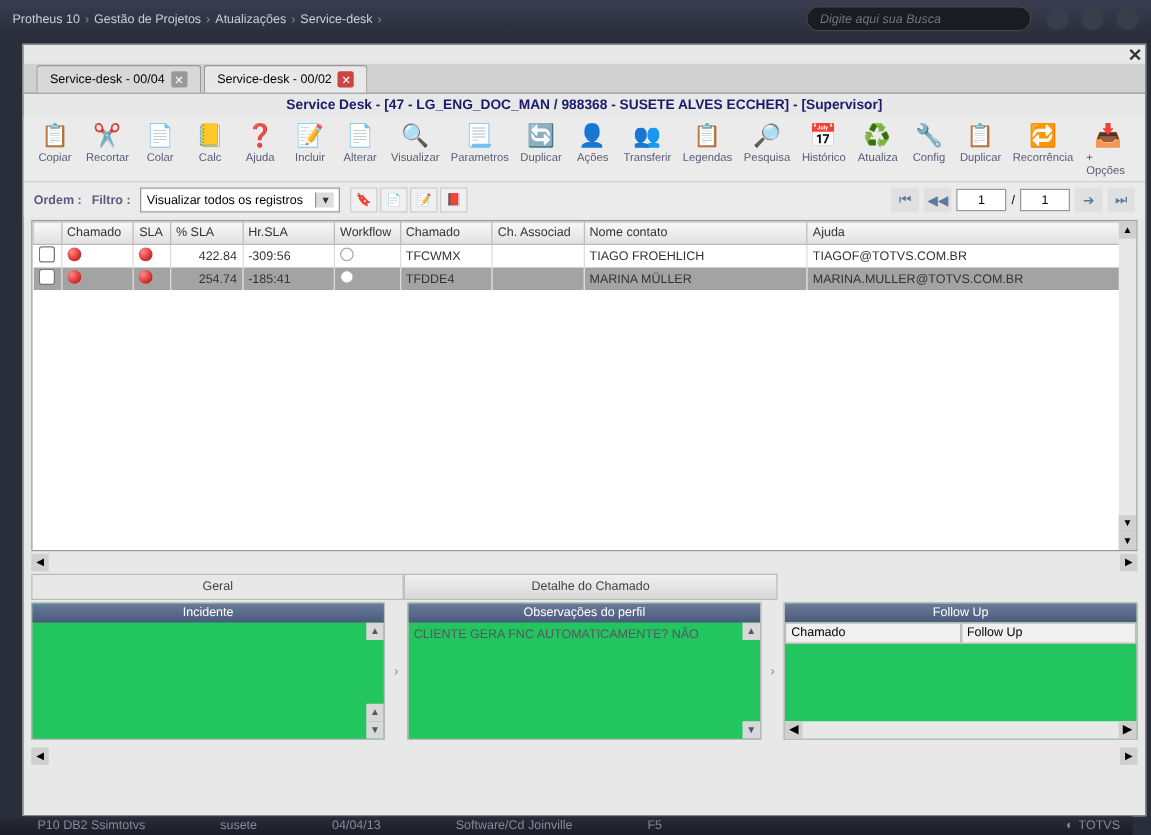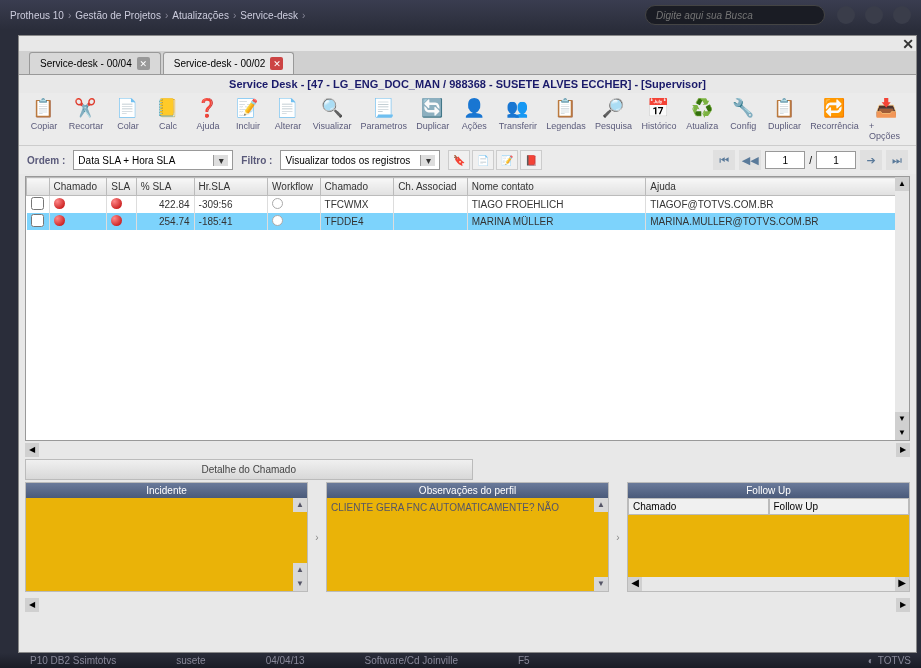--- a/index.html
+++ b/index.html
@@ -43,21 +43,21 @@
 .mini-btns span { width: 22px; height: 20px; background: #f0f0f0; border: 1px solid #ccc; display: flex; align-items: center; justify-content: center; cursor: pointer; }
 .nav-box { margin-left: auto; display: flex; align-items: center; gap: 4px; }
 .nav-btn { width: 22px; height: 20px; background: #e0e0e0; display: flex; align-items: center; justify-content: center; color: #5a7a9a; cursor: pointer; font-size: 11px; }
 .nav-input { width: 40px; height: 18px; border: 1px solid #999; text-align: center; }
 
 
 .table-wrap { background: white; border: 1px solid #999; margin: 2px 6px; height: 265px; overflow: hidden; position: relative; }
 .tbl { width: 100%; border-collapse: collapse; }
 .tbl th { background: linear-gradient(#f8f8f8, #e0e0e0); border: 1px solid #bbb; padding: 2px 4px; font-weight: normal; color: #333; text-align: left; height: 18px; font-size: 10px; }
 .tbl td { border-right: 1px solid #ddd; padding: 1px 4px; height: 16px; font-size: 10px; color: #333; }
-.tbl tr.selected { background: #7dd3fc; }
+.tbl tr.selected { background: #a3a3a3; }
 .dot { width: 11px; height: 11px; border-radius: 50%; display: inline-block; }
 .dot.red { background: radial-gradient(circle at 30% 30%, #f88, #b00); }
 .dot.green { background: radial-gradient(circle at 30% 30%, #8f8, #080); }
 .dot.gray { background: radial-gradient(circle at 30% 30%, #ccc, #888); }
 .dot.white { background: white; border: 1px solid #aaa; }
 .scroll-v { position: absolute; right: 0; top: 0; bottom: 0; width: 14px; background: #e8e8e8; }
 .scroll-v .arrow { height: 14px; background: #d0d0d0; text-align: center; font-size: 8px; line-height: 14px; cursor: pointer; }
 
 
 .hscroll { height: 14px; background: #e8e8e8; margin: 0 6px; display: flex; }
@@ -67,31 +67,31 @@
 
 .footer-check { padding: 4px 10px; display: flex; justify-content: space-between; font-size: 10px; color: #444; }
 
 
 .detail-tabs { display: flex; margin: 2px 6px; }
 .dtab { flex: 1; padding: 4px; text-align: center; background: linear-gradient(#f0f0f0, #d8d8d8); border: 1px solid #bbb; cursor: pointer; color: #444; }
 .dtab.active { background: #e8e8e8; }
 
 
 .panels { display: flex; gap: 4px; margin: 2px 6px; height: 110px; }
-.panel { flex: 1; border: 1px solid #bbb; background: #eab308; display: flex; flex-direction: column; }
+.panel { flex: 1; border: 1px solid #bbb; background: #22c55e; display: flex; flex-direction: column; }
 .panel-header { background: linear-gradient(#6a7a9a, #4a5a7a); color: white; text-align: center; padding: 2px; font-size: 10px; }
 .panel-body { flex: 1; padding: 4px; font-size: 10px; color: #556; overflow: hidden; position: relative; }
 .panel .scroll-v2 { position: absolute; right: 0; top: 0; bottom: 0; width: 14px; }
 .panel .scroll-v2 .arrow { height: 14px; background: #d8d8d8; font-size: 8px; text-align: center; line-height: 14px; }
 .followup-head { display: flex; }
 .followup-head div { flex: 1; border: 1px solid #bbb; padding: 2px 4px; background: #f0f0f0; font-size: 10px; }
 .pnscroll { height: 14px; background: #e8e8e8; display: flex; }
 
 
-.bottom-bar { position: absolute; bottom: 0; left: 0; right: 0; height: 15px; background: linear-gradient(#2a2d3a, #1a1c26); display: flex; align-items: center; color: #889; font-size: 9px; }
+.bottom-bar { position: absolute; bottom: 0; left: 0; right: 15px; height: 15px; background: linear-gradient(#2a2d3a, #1a1c26); display: flex; align-items: center; color: #889; font-size: 9px; }
 .bottom-bar div { padding: 0 30px; }
 .bottom-bar .right { margin-left: auto; padding-right: 10px; display: flex; align-items: center; gap: 4px; }
 </style>
 </head>
 <body>
 
 <div class="topbar">
   <div class="breadcrumb">
     <span>Protheus 10</span>
       <span class="sep">›</span>
@@ -204,23 +204,20 @@
         <span class="label">Recorrência</span>
       </div>
       <div class="tool-btn">
         <div class="tool-icon">📥</div>
         <span class="label">+ Opções</span>
       </div>
     </div>
 
   <div class="filter-row">
     <label>Ordem :</label>
-    <div class="dropdown">
-        <span>Data SLA + Hora SLA</span>
-      </div>
     <label>Filtro :</label>
     <div class="dropdown">
         <span>Visualizar todos os registros</span>
       </div>
     <div class="mini-btns">
       <span>🔖</span>
       <span>📄</span>
       <span>📝</span>
       <span>📕</span>
     </div>
@@ -290,20 +287,21 @@
     </div>
   </div>
   <div class="hscroll">
     <div class="arrow">◀</div>
     <div class="track"></div>
     <div class="arrow">▶</div>
   </div>
 
 
   <div class="detail-tabs">
+    <div class="dtab active">Geral</div>
     <div class="dtab">Detalhe do Chamado</div>
     <div style="flex:1"></div>
   </div>
 
   <div class="panels">
     <div class="panel">
       <div class="panel-header">Incidente</div>
       <div class="panel-body">
         <div class="scroll-v2">
             <div class="arrow">▲</div>

